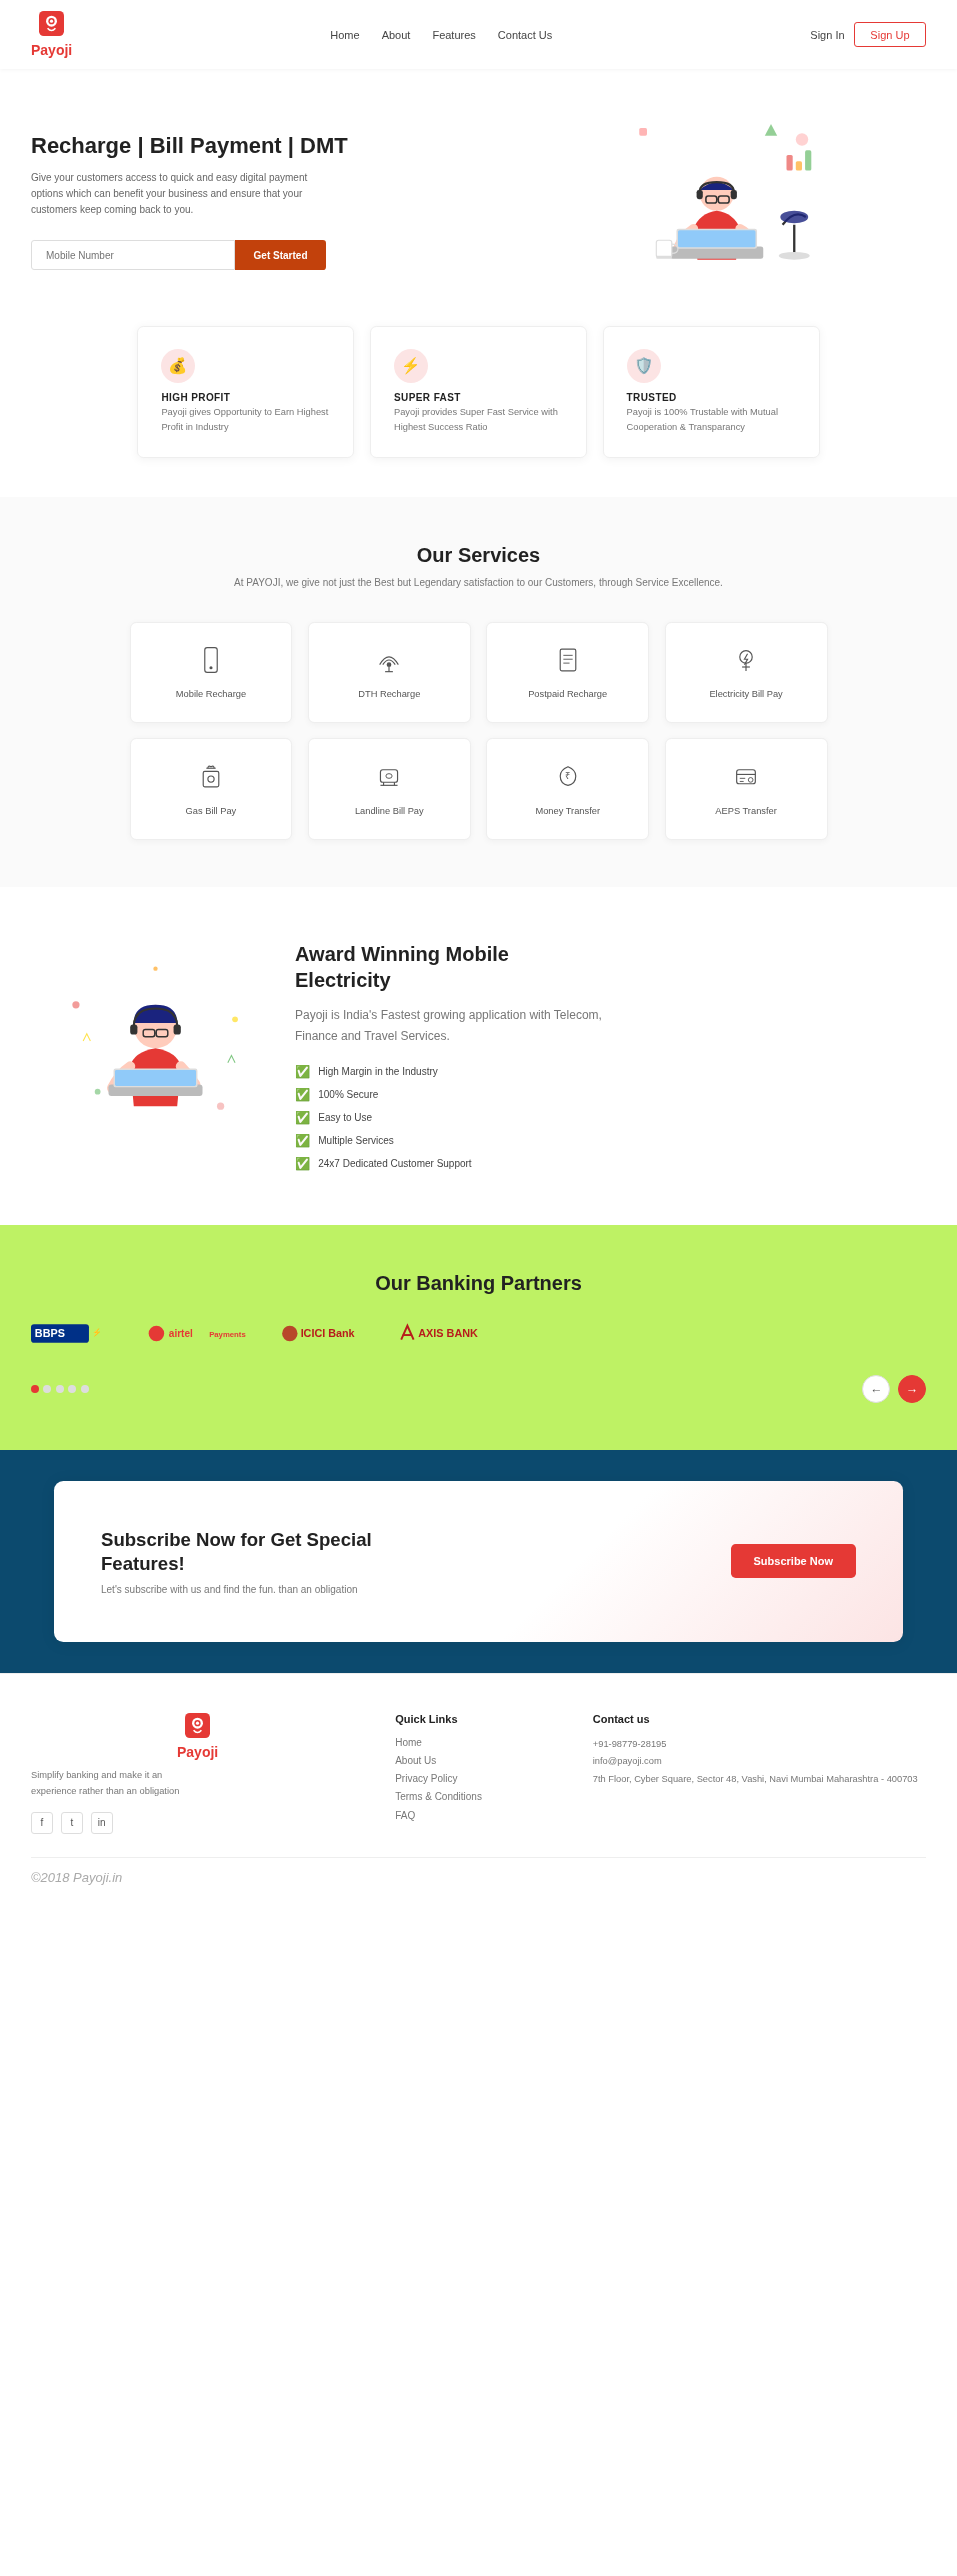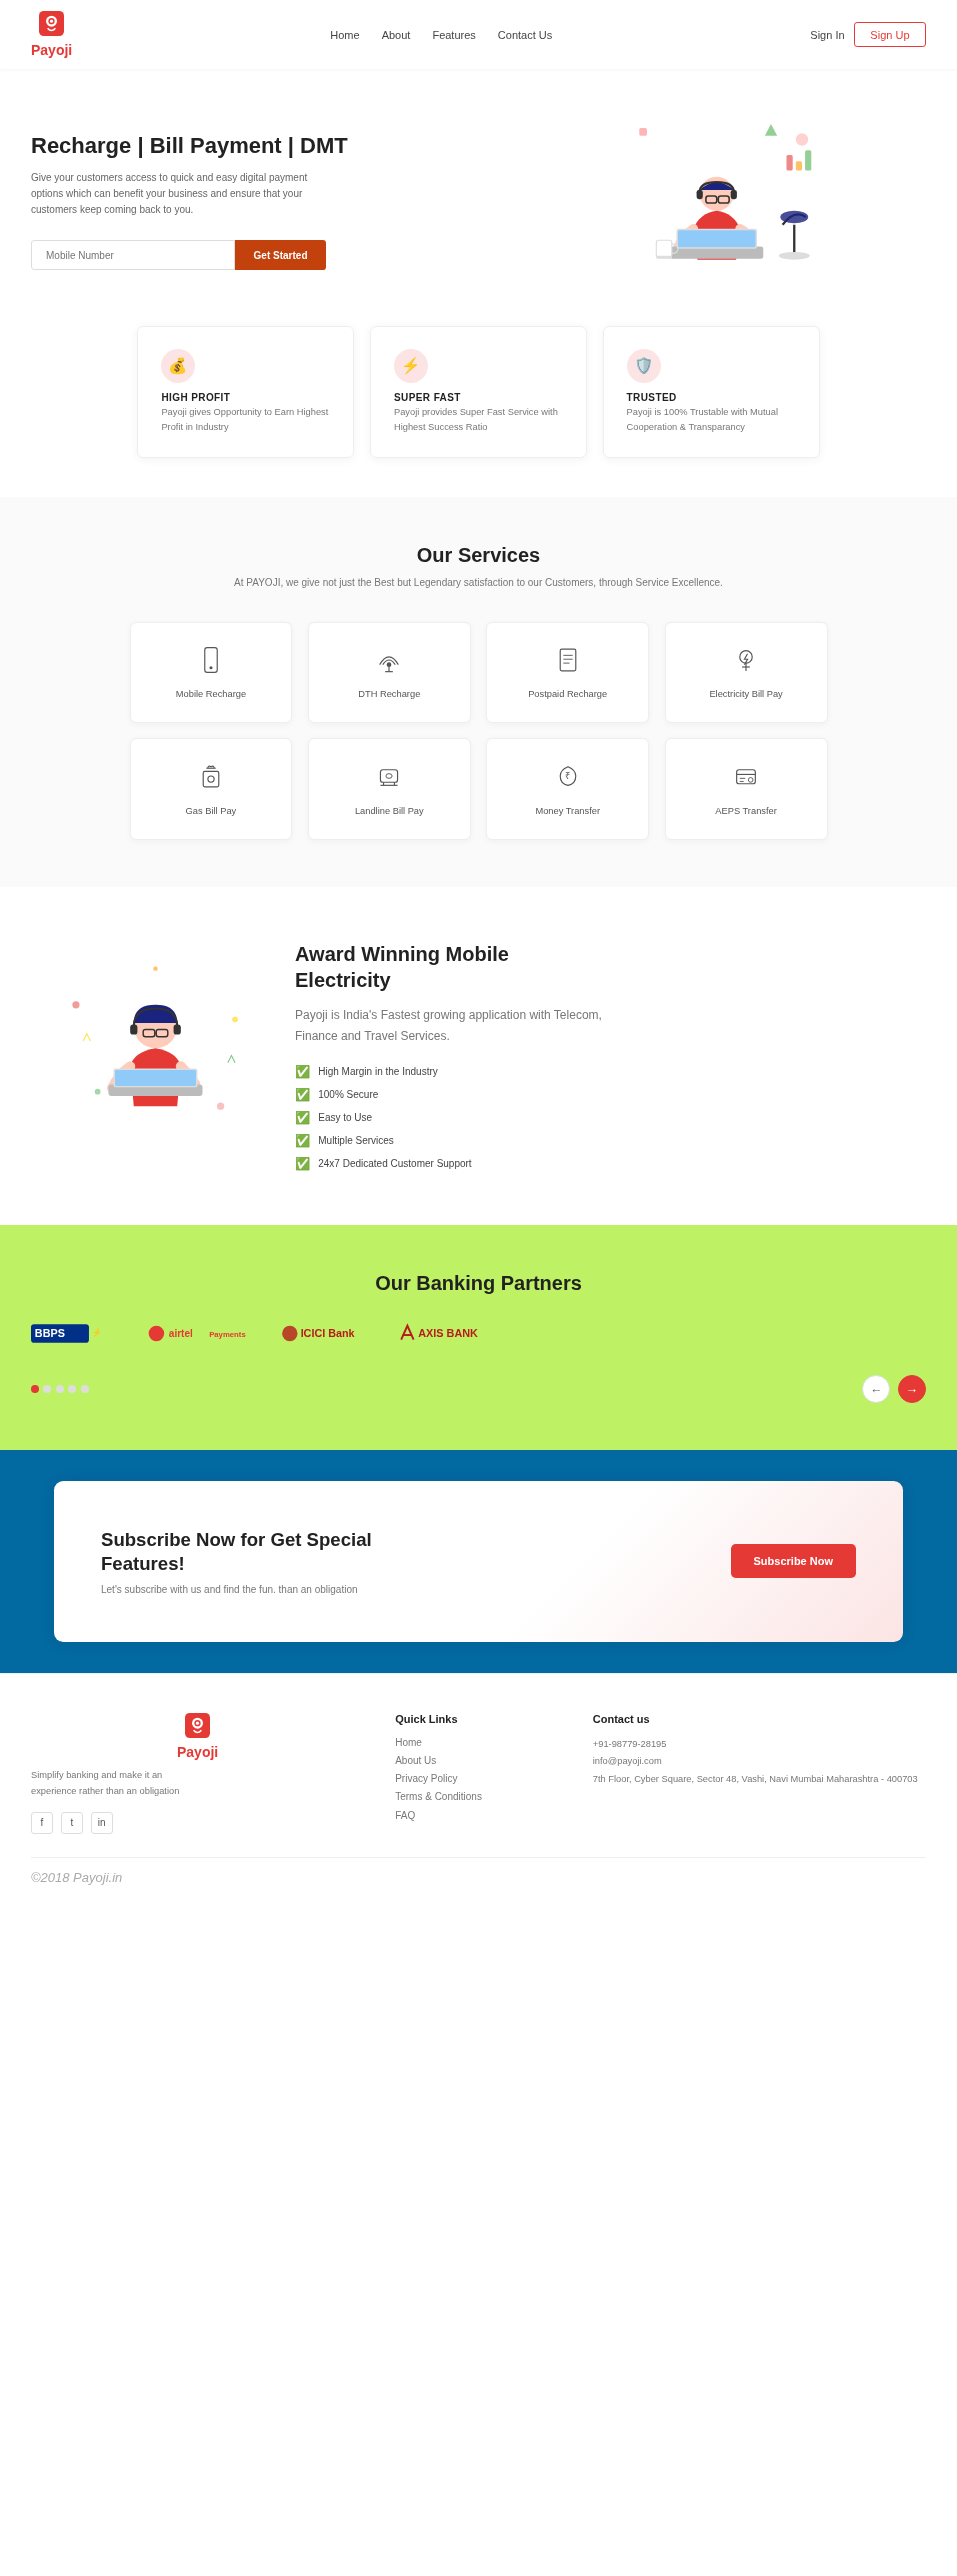--- a/index.html
+++ b/index.html
@@ -102,21 +102,21 @@
       margin: 0 23px; border-radius: 9.3px; box-shadow: 0 1.6px 15.5px rgba(0,0,0,0.07);
     }
     .subscribe-text { max-width: 295px; }
     .subscribe-title { font-size: 18.6px; font-weight: 700; color: #222; line-height: 1.3; margin-bottom: 7.8px; }
     .subscribe-subtitle { font-size: 10px; color: #777; }
     .subscribe-btn {
       background: #e53935; color: #fff; border: none;
       padding: 11px 23px; border-radius: 4.7px; font-size: 11px; font-weight: 600; cursor: pointer;
       white-space: nowrap;
     }
-    .subscribe-wrapper { padding: 31px; background: #0369a1; }
+    .subscribe-wrapper { padding: 31px; background: #0c4a6e; }
 
     
     footer { background: #fff; padding: 39px 31px 15.5px 31px; border-top: 0.8px solid #eee; }
     .footer-grid { display: grid; grid-template-columns: 2fr 1fr 2fr; gap: 31px; margin-bottom: 23px; }
     .footer-brand-desc { font-size: 9.3px; color: #777; line-height: 1.7; margin: 7.8px 0 12.4px 0; max-width: 171px; }
     .footer-social { display: flex; gap: 7.8px; }
     .social-icon {
       width: 22px; height: 22px; border: 0.8px solid #ddd; border-radius: 3.1px;
       display: flex; align-items: center; justify-content: center; font-size: 10px; color: #555; cursor: pointer;
     }

